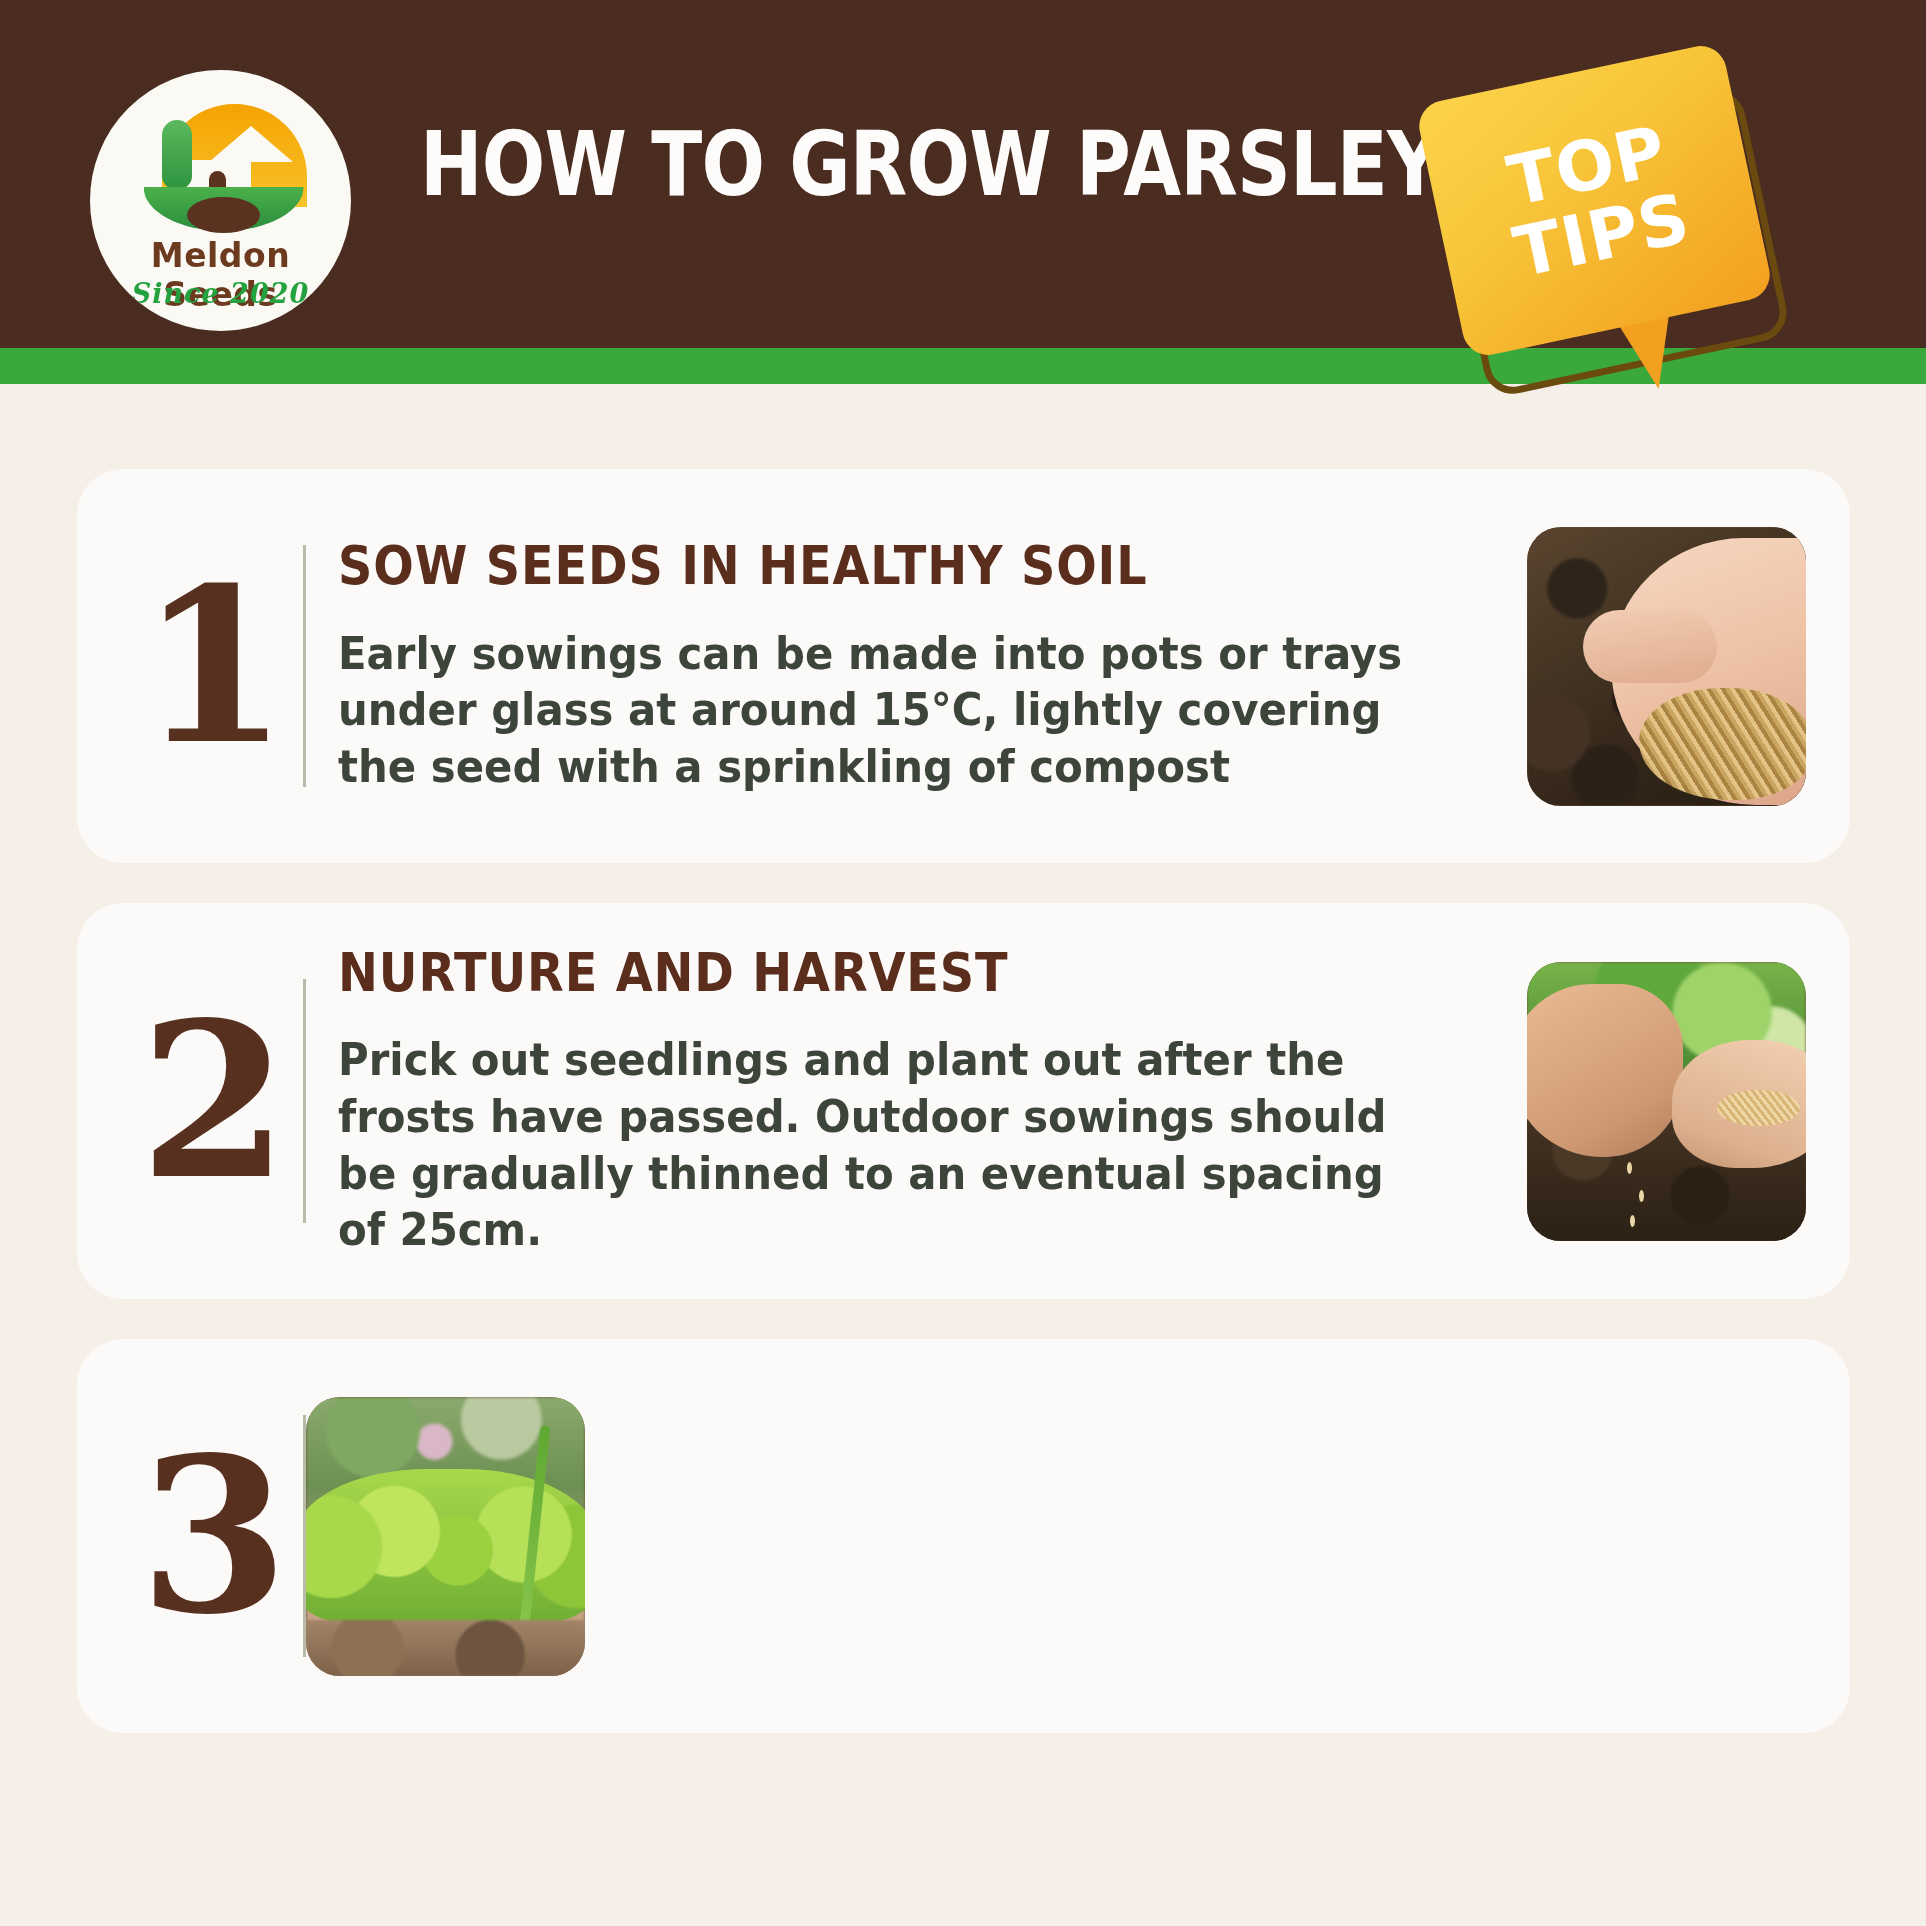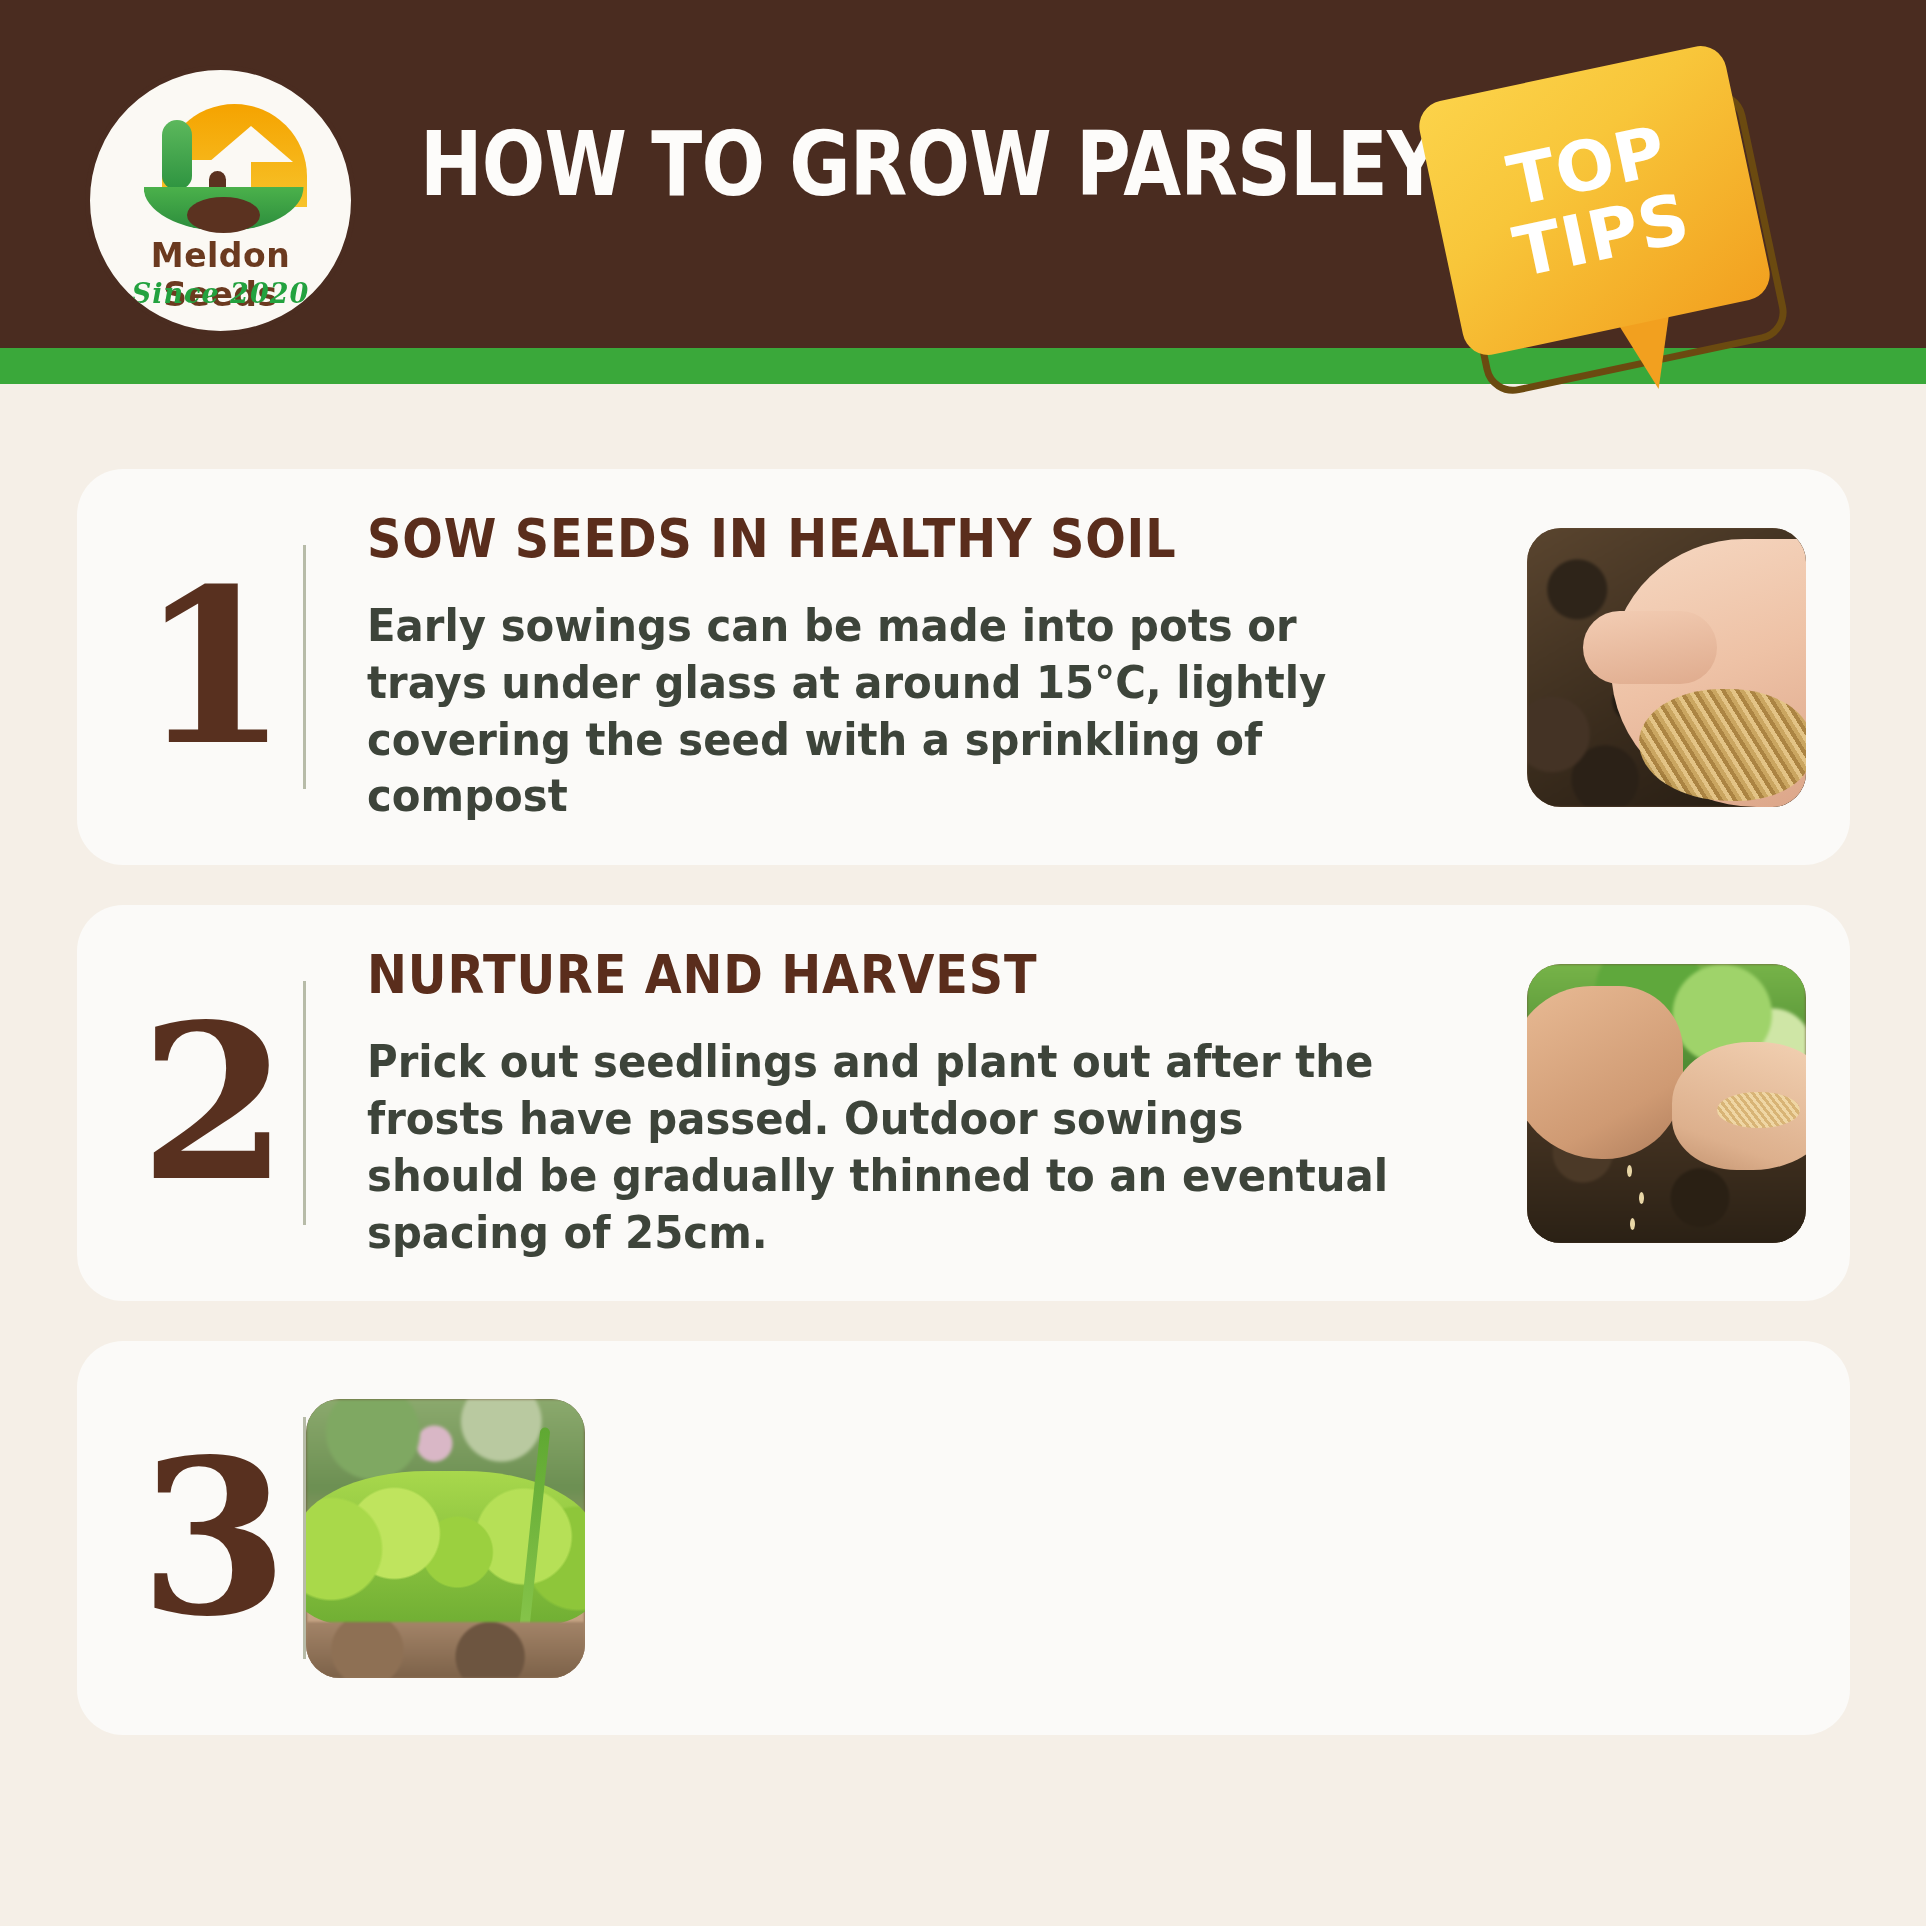--- a/index.html
+++ b/index.html
@@ -227,21 +227,21 @@
     user-select: none;
   }
   .divider {
     flex: 0 0 3px;
     align-self: stretch;
     margin: 36px 0;
     background: #b7bba8;
   }
   .step-body {
     flex: 1 1 auto;
-    padding: 0 34px 0 61px;
+    padding: 0 34px 0 32px;
     min-width: 0;
   }
   .step-title {
     font-family: "DejaVu Sans", sans-serif;
     font-weight: bold;
     font-size: 53px;
     line-height: 1.12;
     color: #5a2d1c;
     letter-spacing: 1px;
     transform: scaleX(0.9);

